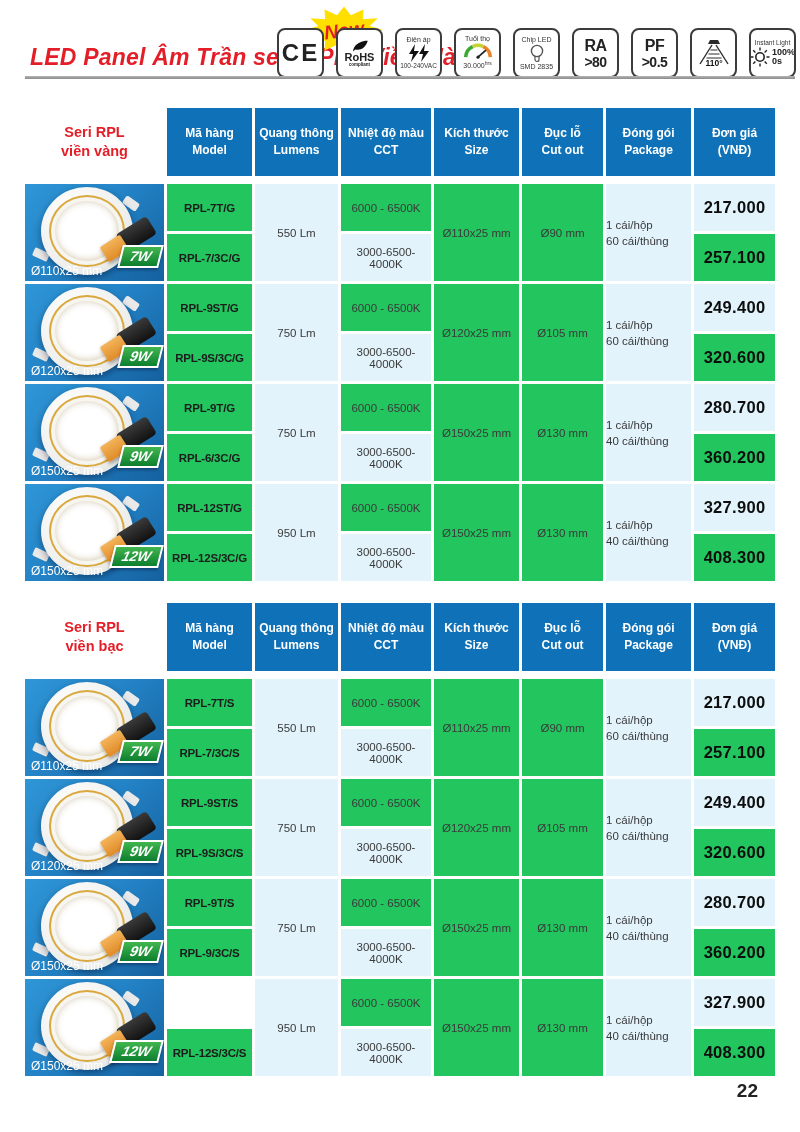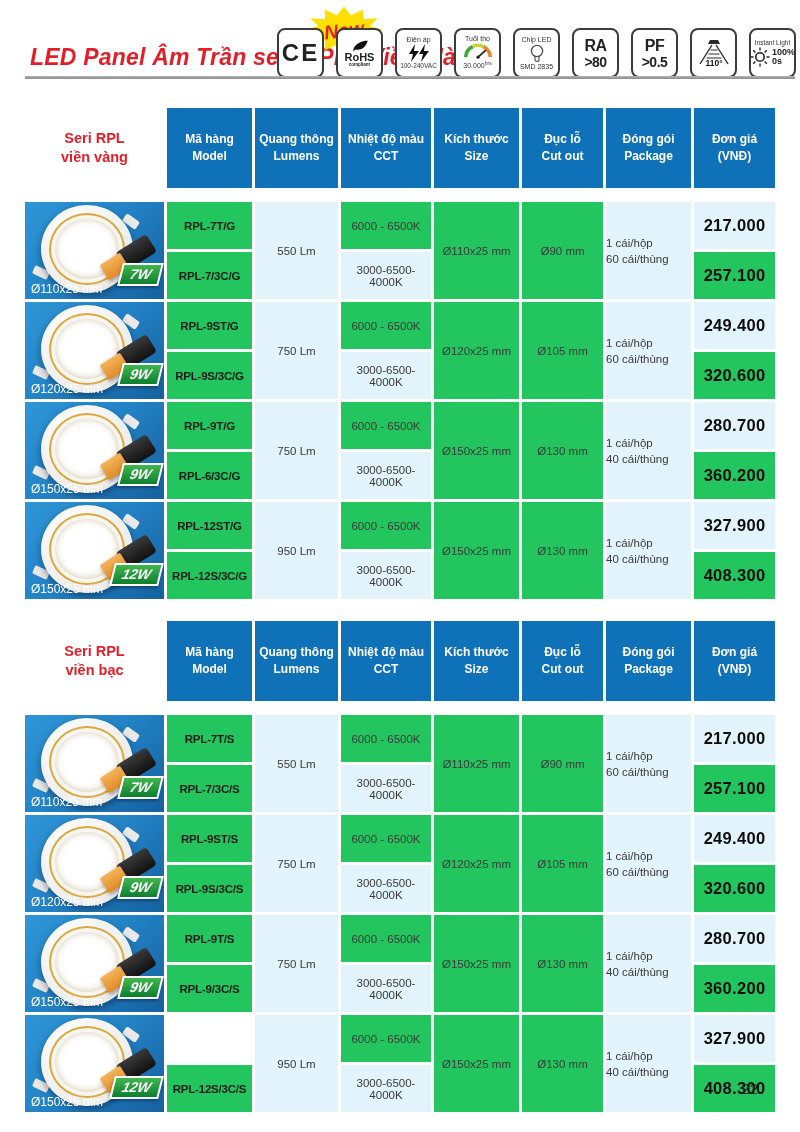--- a/index.html
+++ b/index.html
@@ -36,21 +36,21 @@
   .rohs-txt { font-size:11px; font-weight:bold; line-height:10px; }
   .rohs-sub { font-size:4.5px; font-weight:bold; line-height:5px; }
   .sup { font-size:5px; vertical-align:super; }
   .inst-row { display:flex; align-items:center; gap:2px; }
   .inst-vals { display:flex; flex-direction:column; align-items:flex-start; }
   .inst-vals b { font-size:9px; line-height:9px; }
   
   .tables { position:absolute; left:25px; top:108px; width:750px; }
   .ptable { margin-bottom:22px; }
   .thead {
-    display:grid; height:80px; column-gap:3px; margin-bottom:14px;
+    display:grid; height:68px; column-gap:3px; margin-bottom:8px;
     grid-template-columns:139px 85px 83px 90px 85px 81px 85px 81px;
   }
   .series {
     display:flex; flex-direction:column; align-items:center; justify-content:center;
     color:#e41e28; font-weight:bold; font-size:14.5px; line-height:19px;
   }
   .hcol {
     background:#0f72b8; color:#fff; font-weight:bold; font-size:12px; line-height:17px;
     display:flex; flex-direction:column; align-items:center; justify-content:center;
     text-align:center;
@@ -96,21 +96,21 @@
           background:linear-gradient(#f3b45a,#e08b28); border-radius:2px;
           box-shadow:0 2px 4px rgba(0,0,20,.4); }
   .watt-badge { position:absolute; right:3px; bottom:13px;
           transform:skewX(-14deg);
           background:linear-gradient(180deg,#41b64e,#0d7f2f);
           border:2px solid #fff; padding:1px 8px 2px;
           color:#fff; font-weight:bold; font-style:italic; font-size:14px;
           box-shadow:0 2px 3px rgba(0,0,30,.35); }
   .size-label { position:absolute; left:6px; bottom:3px; color:#fff; font-size:12px; }
   
-  .pagenum { position:absolute; right:42px; top:1080px; font-size:15px; font-weight:normal; color:#222;margin-left:48px; }
+  .pagenum { position:absolute; right:42px; top:1080px; font-size:19px; font-weight:bold; color:#222;margin-left:48px; }
 </style>
 </head>
 <body>
 
 <div class="hdr">
   <div class="page-title">LED Panel Âm Trần seri RPL - Viền Màu</div>
 
   <svg class="new-burst" viewBox="0 0 80 50">
     <polygon fill="#ffdf00" points="78,25 65.1,21.1 72.9,13.5 58.4,14.4 59,5.1 46.7,10.5 40,2 33.3,10.5 21,5.1 21.6,14.4 7.1,13.5 14.9,21.1 2,25 14.9,28.9 7.1,36.5 21.6,35.6 21,44.9 33.3,39.5 40,48 46.7,39.5 59,44.9 58.4,35.6 72.9,36.5 65.1,28.9"></polygon>
     <text x="40" y="32" text-anchor="middle" transform="rotate(-7 40 25)" font-size="19" font-weight="bold" font-style="italic" fill="#e41e28">New</text>

